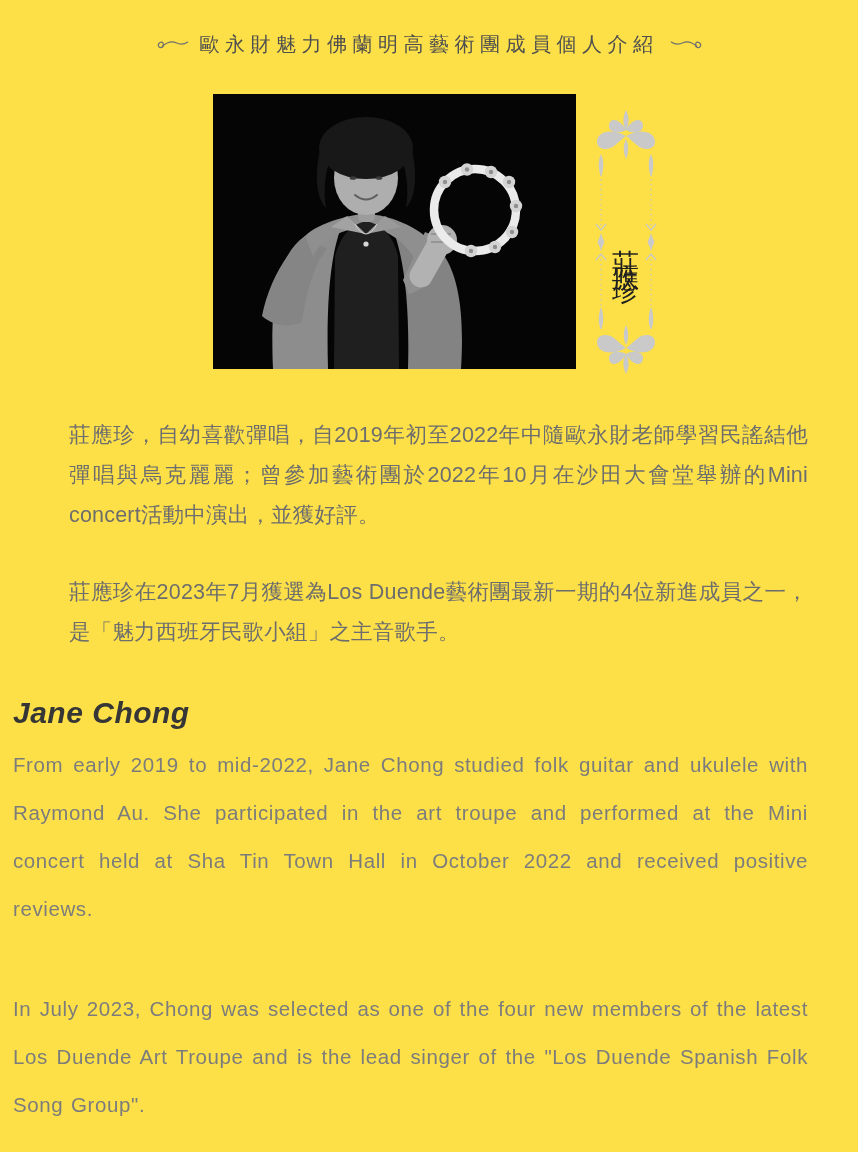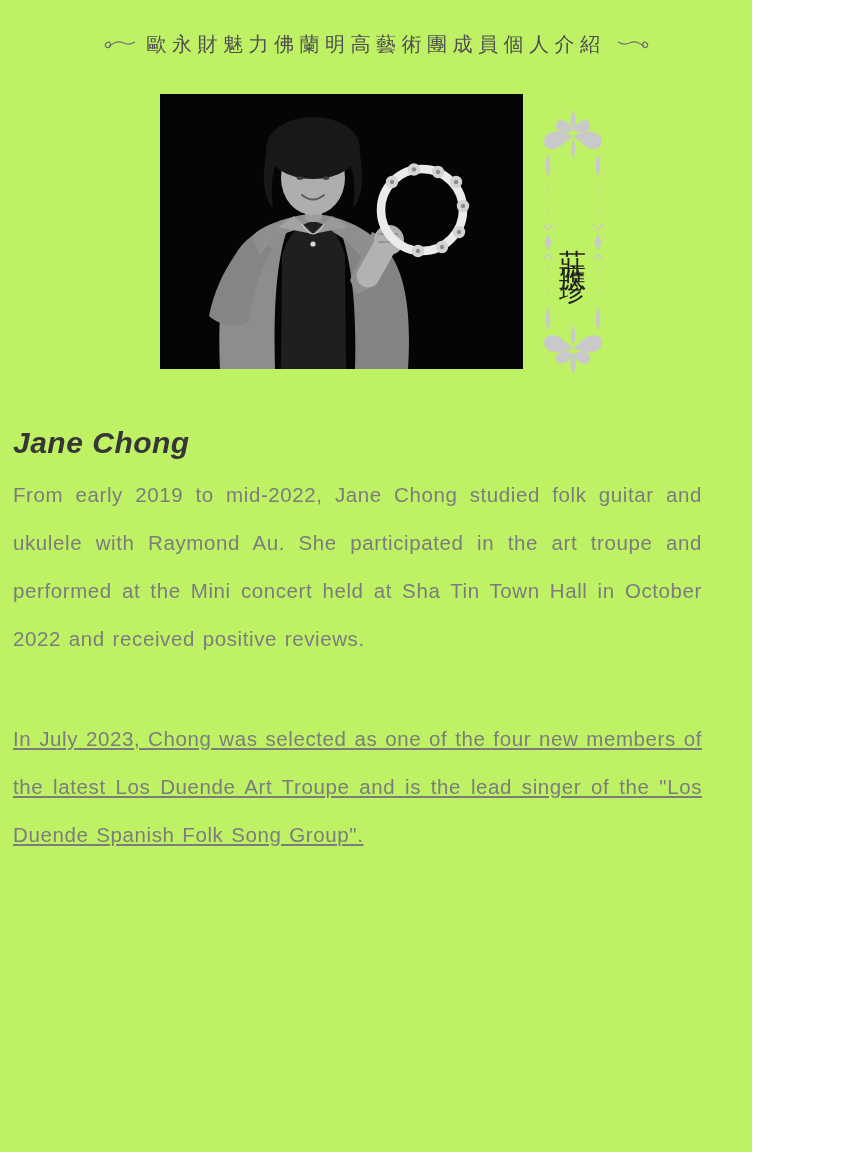--- a/index.html
+++ b/index.html
@@ -5,21 +5,21 @@
   * { margin: 0; padding: 0; box-sizing: border-box; }
   html, body { background: #ffffff; }
   body {
     width: 858px;
     height: 1152px;
     margin: 0 auto;
     font-family: "Liberation Sans", "DejaVu Sans", sans-serif;
     overflow: hidden;
     position: relative;
   }
-  .page { width: 752px; height: 1152px; background: #bef264; }
+  .page { width: 858px; height: 1152px; background: #fde047; }
 
   
   .title-row {
     padding-top: 31px;
     display: flex;
     align-items: center;
     justify-content: center;
     gap: 10px;
   }
   .swash { flex: 0 0 auto; }
@@ -93,21 +93,21 @@
   }
   .bio-en p {
     margin-top: 11px;
     font-size: 20.5px;
     line-height: 48px;
     color: #7c7c7c;
     letter-spacing: 0.6px;
     word-spacing: 1.5px;
     text-align: justify;
   }
-  .bio-en p + p { margin-top: 52px; text-decoration: underline; }
+  .bio-en p + p { margin-top: 52px; }
 </style>
 </head>
 <body>
 
 <div class="page">
 
   <div class="title-row">
     <svg class="swash" width="34" height="14" viewBox="0 0 46 18">
       <path d="M10,11 C4,15 1,9 5,6 C9,3 12,8 8,11 C14,6 21,3 27,6 C33,9 37,9 43,5" fill="none" stroke="#6f6f6f" stroke-width="1.5" stroke-linecap="round"></path>
     </svg>
@@ -223,20 +223,24 @@
           <path d="M6,122 L11,128 L16,122"></path>
           <path d="M6,158 L11,152 L16,158"></path>
           <path d="M56,122 L61,128 L66,122"></path>
           <path d="M56,158 L61,152 L66,158"></path>
         </g>
       </svg>
       <div class="vertical-name">莊應珍</div>
     </div>
   </div>
 
+  <div class="text-col bio-zh">
+    <p>莊應珍，自幼喜歡彈唱，自2019年初至2022年中隨歐永財老師學習民謠結他彈唱與烏克麗麗；曾參加藝術團於2022年10月在沙田大會堂舉辦的Mini concert活動中演出，並獲好評。</p>
+    <p>莊應珍在2023年7月獲選為Los Duende藝術團最新一期的4位新進成員之一，是「魅力西班牙民歌小組」之主音歌手。</p>
+  </div>
 
   <div class="text-col bio-en">
     <h2 class="name-en">Jane Chong</h2>
     <p>From early 2019 to mid-2022, Jane Chong studied folk guitar and ukulele with Raymond Au. She participated in the art troupe and performed at the Mini concert held at Sha Tin Town Hall in October 2022 and received positive reviews.</p>
     <p>In July 2023, Chong was selected as one of the four new members of the latest Los Duende Art Troupe and is the lead singer of the "Los Duende Spanish Folk Song Group".</p>
   </div>
 
 </div>
 
 </body></html>

